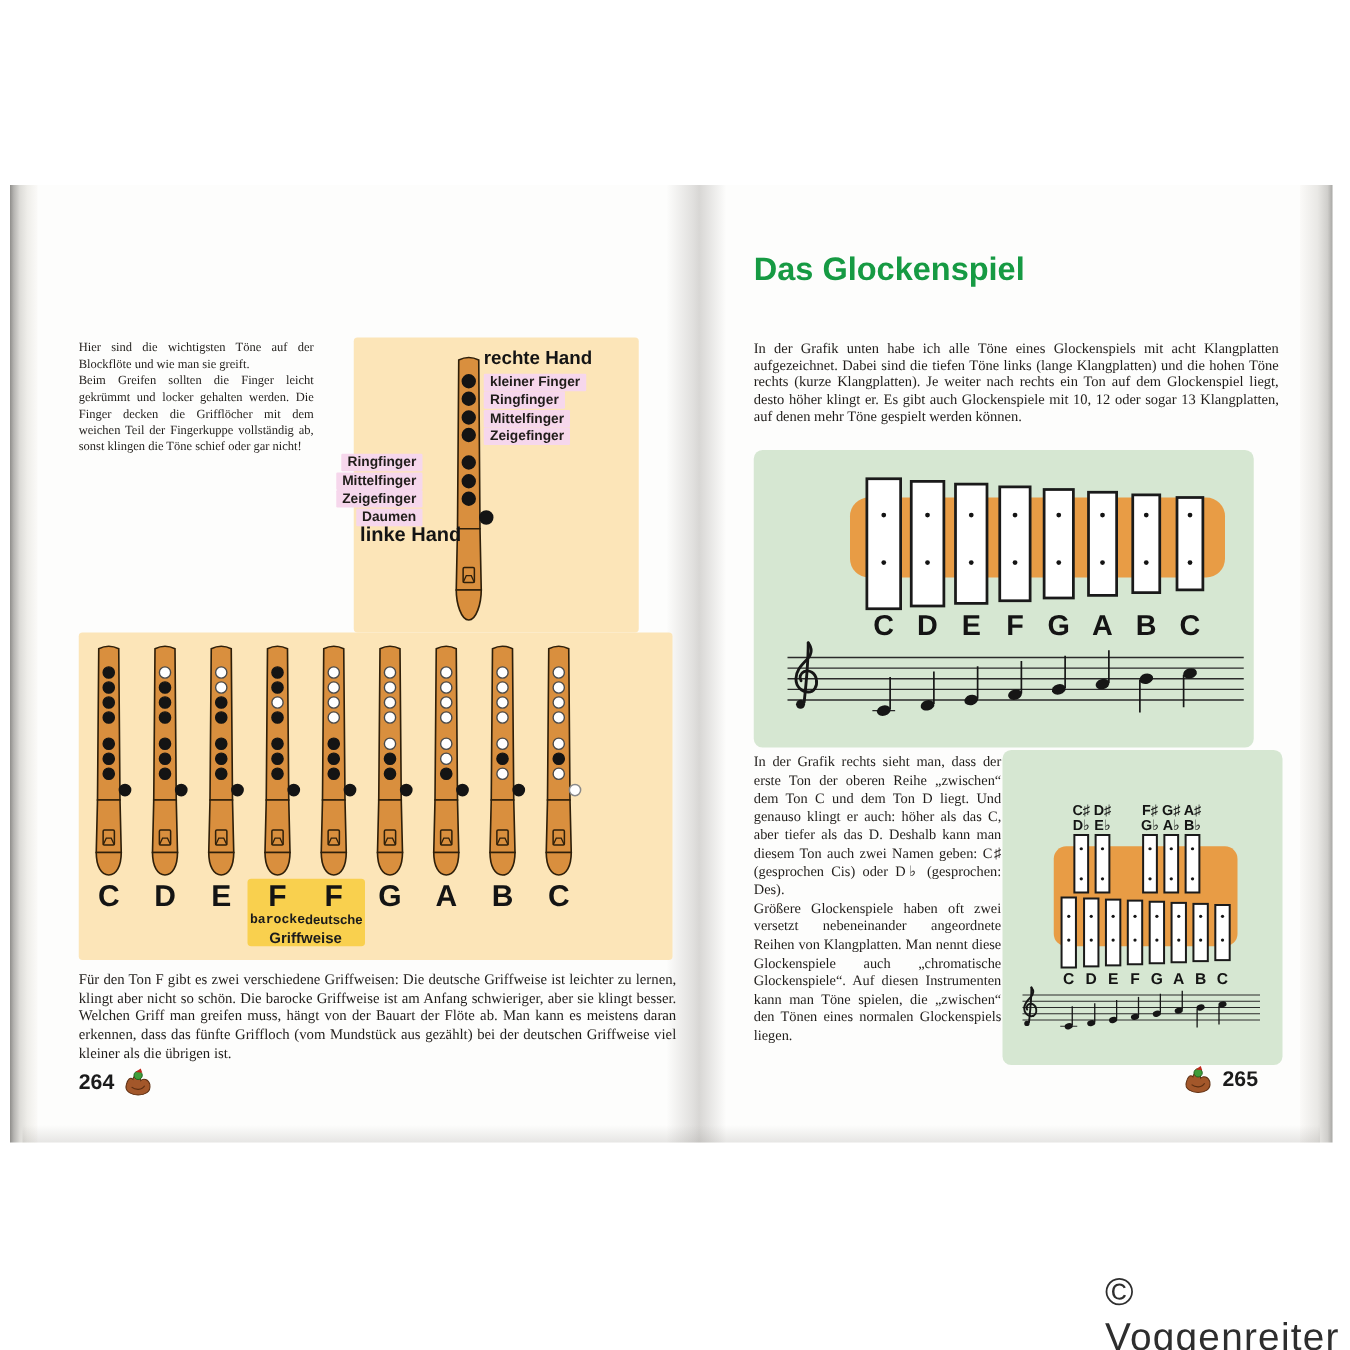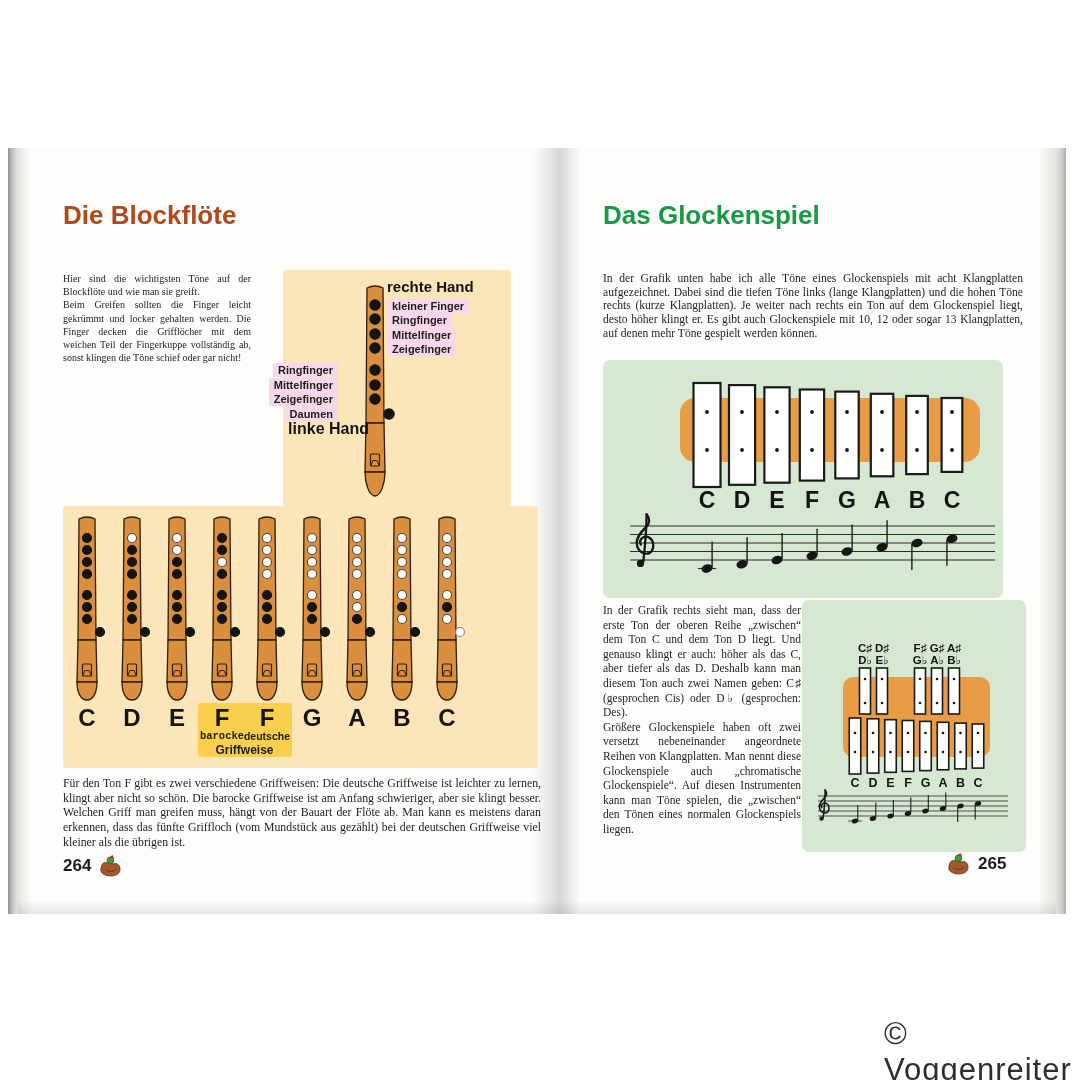--- a/index.html
+++ b/index.html
@@ -32,21 +32,20 @@
 </head>
 <body>
 
 <div class="canvas">
   <div class="book">
     <div class="edge-left"></div>
     <div class="edge-right"></div>
     <div class="gutter"></div>
     <div class="bottomshade"></div>
 
-    <h1 class="title" style="left:55px;top:52px;color:#b04a1a;">Die Blockflöte</h1>
 
     <div class="serif" style="position:absolute;left:55px;top:124px;width:188px;font-size:10px;line-height:1.32;">
       <p>Hier sind die wichtigsten Töne auf der Blockflöte und wie man sie greift.</p>
       <p>Beim Greifen sollten die Finger leicht gekrümmt und locker gehalten werden. Die Finger decken die Grifflöcher mit dem weichen Teil der Fingerkuppe vollständig ab, sonst klingen die Töne schief oder gar nicht!</p>
     </div>
 
     <div class="panel" id="hand-diagram" style="left:275px;top:122px;width:228px;height:236px;background:#fce5b8;border-radius:3px;">
         <svg width="48" height="218" viewBox="0 0 48 218" style="position:absolute;left:72px;top:12px;overflow:visible">
           <path d="M12,6 Q20,2 28,6 L29,141 L11,141 Z" fill="#d98f3e" stroke="#2e1f0a" stroke-width="1.3"></path>
           <path d="M11,141 L29,141 L30,190 L10,190 Z" fill="#d98f3e" stroke="#2e1f0a" stroke-width="1.3"></path>

